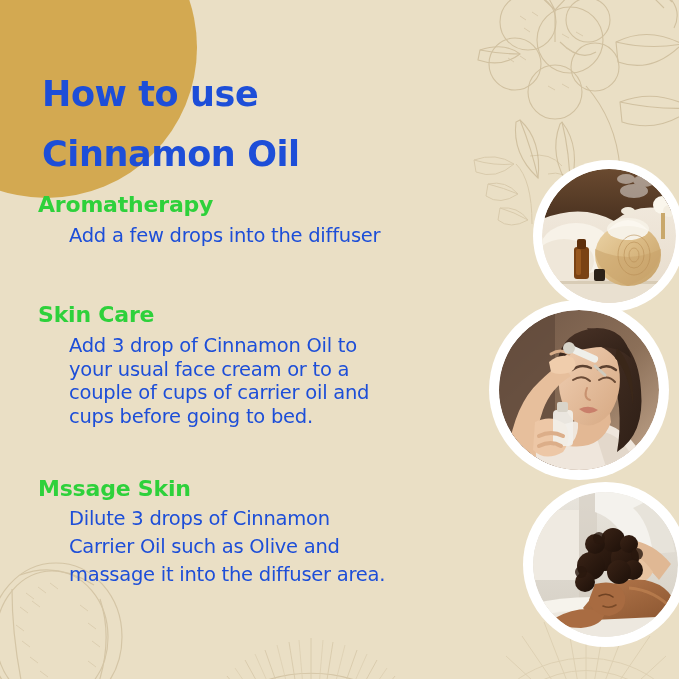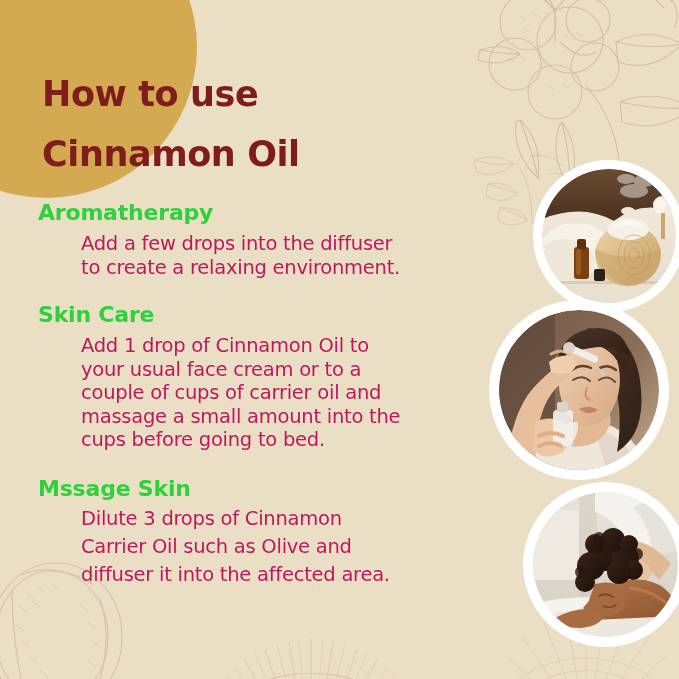--- a/index.html
+++ b/index.html
@@ -54,50 +54,50 @@
     width: 470px;
     height: 679px;
   }
 
   .title-line {
     position: absolute;
     left: 42px;
     font-weight: bold;
     font-size: 35px;
     line-height: 40px;
-    color: #7f1d1d;
+    color: #1d4ed8;
     letter-spacing: -0.4px;
     white-space: nowrap;
   }
   #title-1 { top: 74px; }
   #title-2 { top: 134px; }
 
   .section { position: absolute; left: 38px; }
 
   .section-heading {
     font-size: 22px;
     font-weight: bold;
     color: #2ED13B;
     letter-spacing: -0.2px;
     line-height: 26px;
     margin: 0;
     white-space: nowrap;
   }
 
   .section-body {
-    margin: 12px;
+    margin: 0;
     padding-left: 31px;
     font-size: 19.5px;
     line-height: 23.5px;
-    color: #be185d;
+    color: #1d4ed8;
     letter-spacing: -0.25px;
   }
   .section-body .ln { display: block; white-space: nowrap; }
 
-  #sec-aroma  { top: 200px; }
+  #sec-aroma  { top: 192px; }
   #sec-aroma  .section-body { margin-top: 6px; }
 
   #sec-skin   { top: 302px; }
   #sec-skin   .section-body { margin-top: 6px; }
 
   #sec-massage{ top: 476px; }
   #sec-massage .section-body { margin-top: 3px; line-height: 28px; }
 
   
   .photo-circle {
@@ -242,41 +242,39 @@
 
   <div id="content">
 
     <div class="title-line" id="title-1">How to use</div>
     <div class="title-line" id="title-2">Cinnamon Oil</div>
 
     <div class="section" id="sec-aroma">
       <h2 class="section-heading">Aromatherapy</h2>
       <p class="section-body">
         <span class="ln">Add a few drops into the diffuser</span>
-        <span class="ln">to create a relaxing environment.</span>
       </p>
     </div>
 
     <div class="section" id="sec-skin">
       <h2 class="section-heading">Skin Care</h2>
       <p class="section-body">
-        <span class="ln">Add 1 drop of Cinnamon Oil to</span>
+        <span class="ln">Add 3 drop of Cinnamon Oil to</span>
         <span class="ln">your usual face cream or to a</span>
         <span class="ln">couple of cups of carrier oil and</span>
-        <span class="ln">massage a small amount into the</span>
         <span class="ln">cups before going to bed.</span>
       </p>
     </div>
 
     <div class="section" id="sec-massage">
       <h2 class="section-heading">Mssage Skin</h2>
       <p class="section-body">
         <span class="ln">Dilute 3 drops of Cinnamon</span>
         <span class="ln">Carrier Oil such as Olive and</span>
-        <span class="ln">diffuser it into the affected area.</span>
+        <span class="ln">massage it into the diffuser area.</span>
       </p>
     </div>
   </div>
 
   <div class="photo-circle" id="photo-diffuser">
     <div class="photo-inner">
       <svg class="ph-svg" width="134" height="134" viewBox="0 0 134 134">
         <defs>
           <clipPath id="cl-dif">
               <circle cx="67" cy="67" r="67"></circle>

